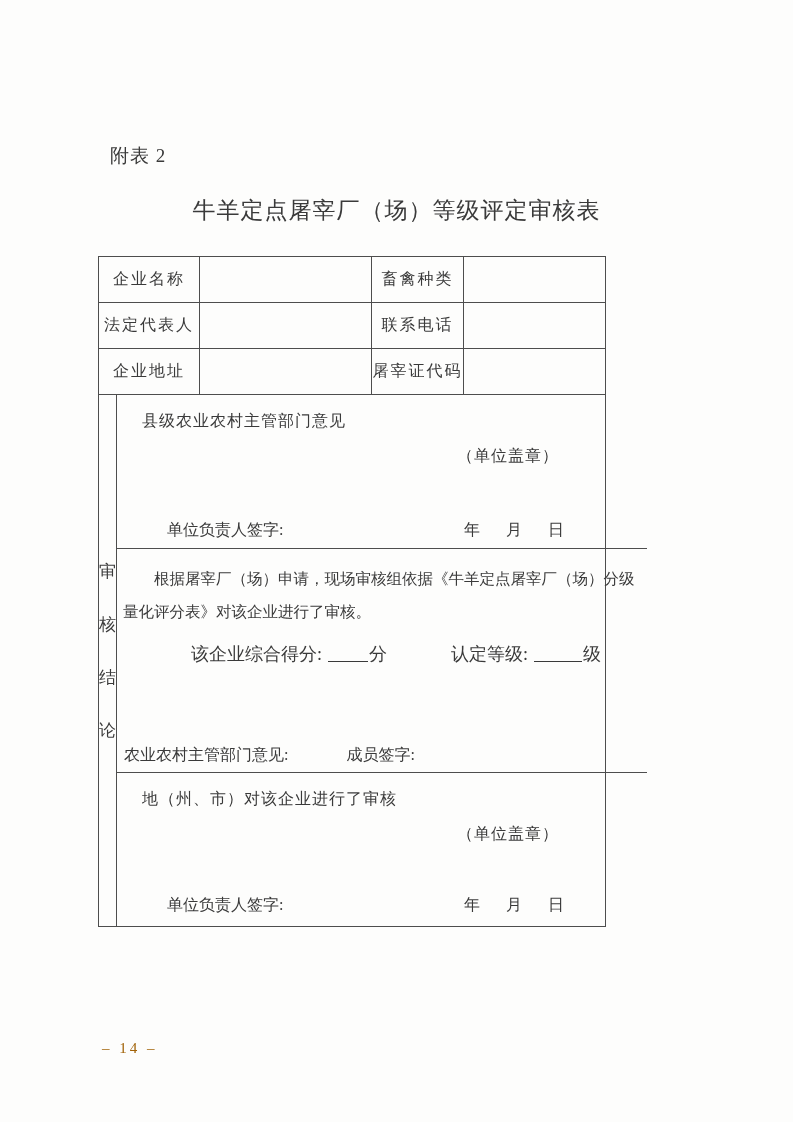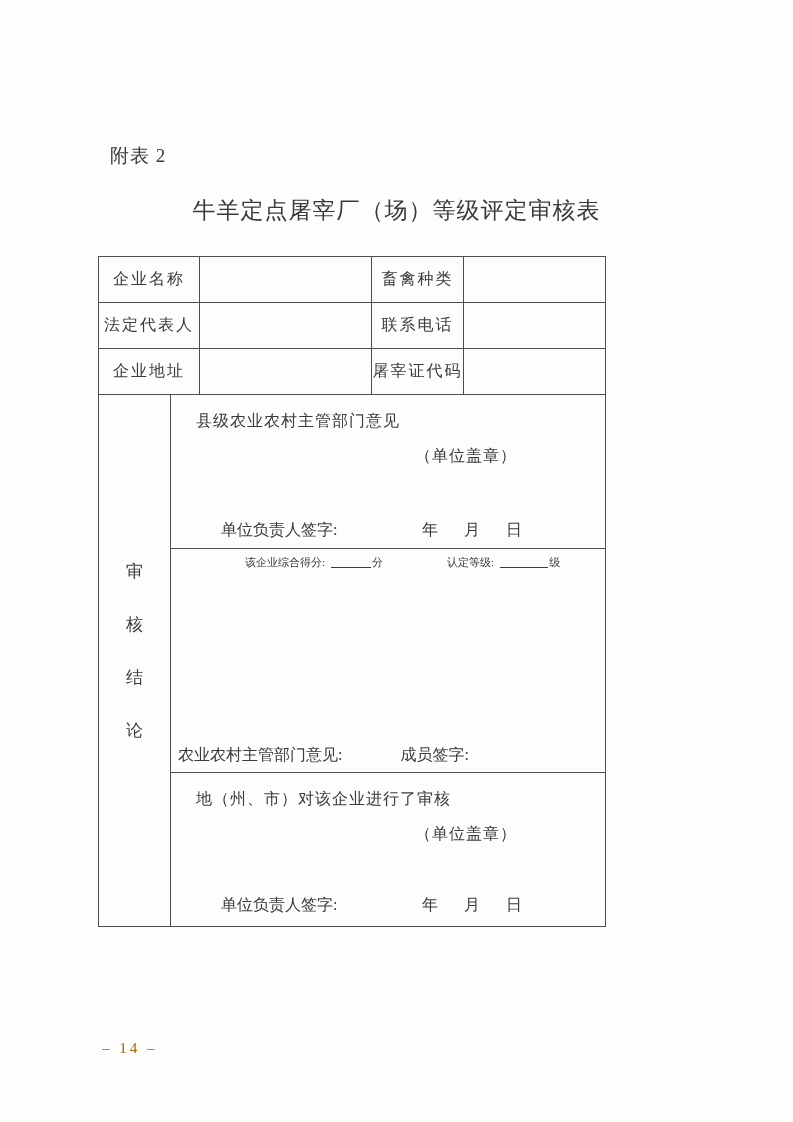--- a/index.html
+++ b/index.html
@@ -50,21 +50,21 @@
     position:absolute; left:0; right:0; bottom:7px;
     display:flex; justify-content:space-between; align-items:baseline;
     padding-left:7px; font-size:16px;margin-left:43px;
   }
   .date-group { display:flex; gap:26px; margin-right:83px; font-size:16px; }
 
   .audit-para {
     margin:13px 6px 0 6px; width:518px; box-sizing:border-box;
     font-size:15.5px; line-height:33px; text-indent:2em; text-align:left;
   }
-  .score-line { margin-top:4px; padding-left:74px; font-size:11px; white-space:nowrap; }
+  .score-line { margin-top:14px; padding-left:74px; font-size:18px; white-space:nowrap; }
   .blank-ul { display:inline-block; border-bottom:1px solid #3a3a3a; height:14px; vertical-align:-2px; }
   .blank-score { width:40px; margin:0 1px 0 6px; }
   .blank-grade { width:48px; margin:0 1px 0 6px; }
   .grade-part { margin-left:64px; }
   .leader-row { position:absolute; left:0; bottom:6px; padding-left:7px; font-size:16px; }
   .member-label { margin-left:54px; }
 
   .footnote {
     position:absolute; left:85px; top:931px; width:620px;
     font-size:17px; line-height:34px; letter-spacing:1.2px; display:flex;
@@ -127,20 +127,21 @@
             <span>单位负责人签字:</span>
             <span class="date-group">
               <span>年</span>
               <span>月</span>
               <span>日</span>
             </span>
           </div>
         </div>
 
         <div class="sec sec2">
+          <div class="audit-para">根据屠宰厂（场）申请，现场审核组依据《牛羊定点屠宰厂（场）分级量化评分表》对该企业进行了审核。</div>
           <div class="score-line">
             <span>该企业综合得分:</span><span class="blank-ul blank-score"></span><span>分</span><span class="grade-part">认定等级:</span><span class="blank-ul blank-grade"></span><span>级</span>
           </div>
           <div class="leader-row">
             <span>农业农村主管部门意见:</span>
             <span class="member-label">成员签字:</span>
           </div>
         </div>
 
         <div class="sec sec3">

